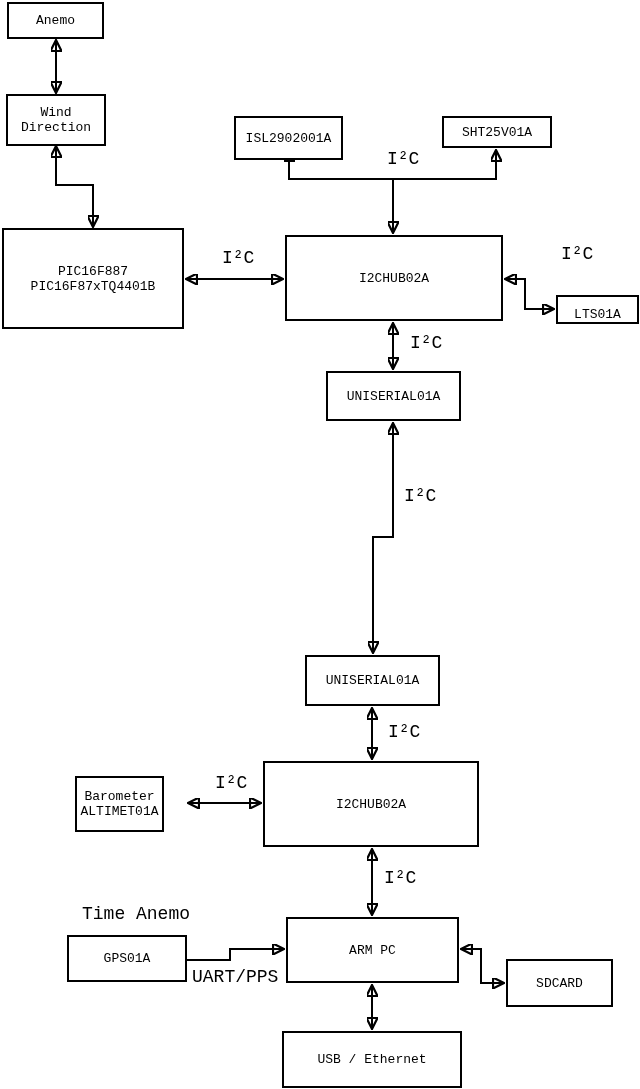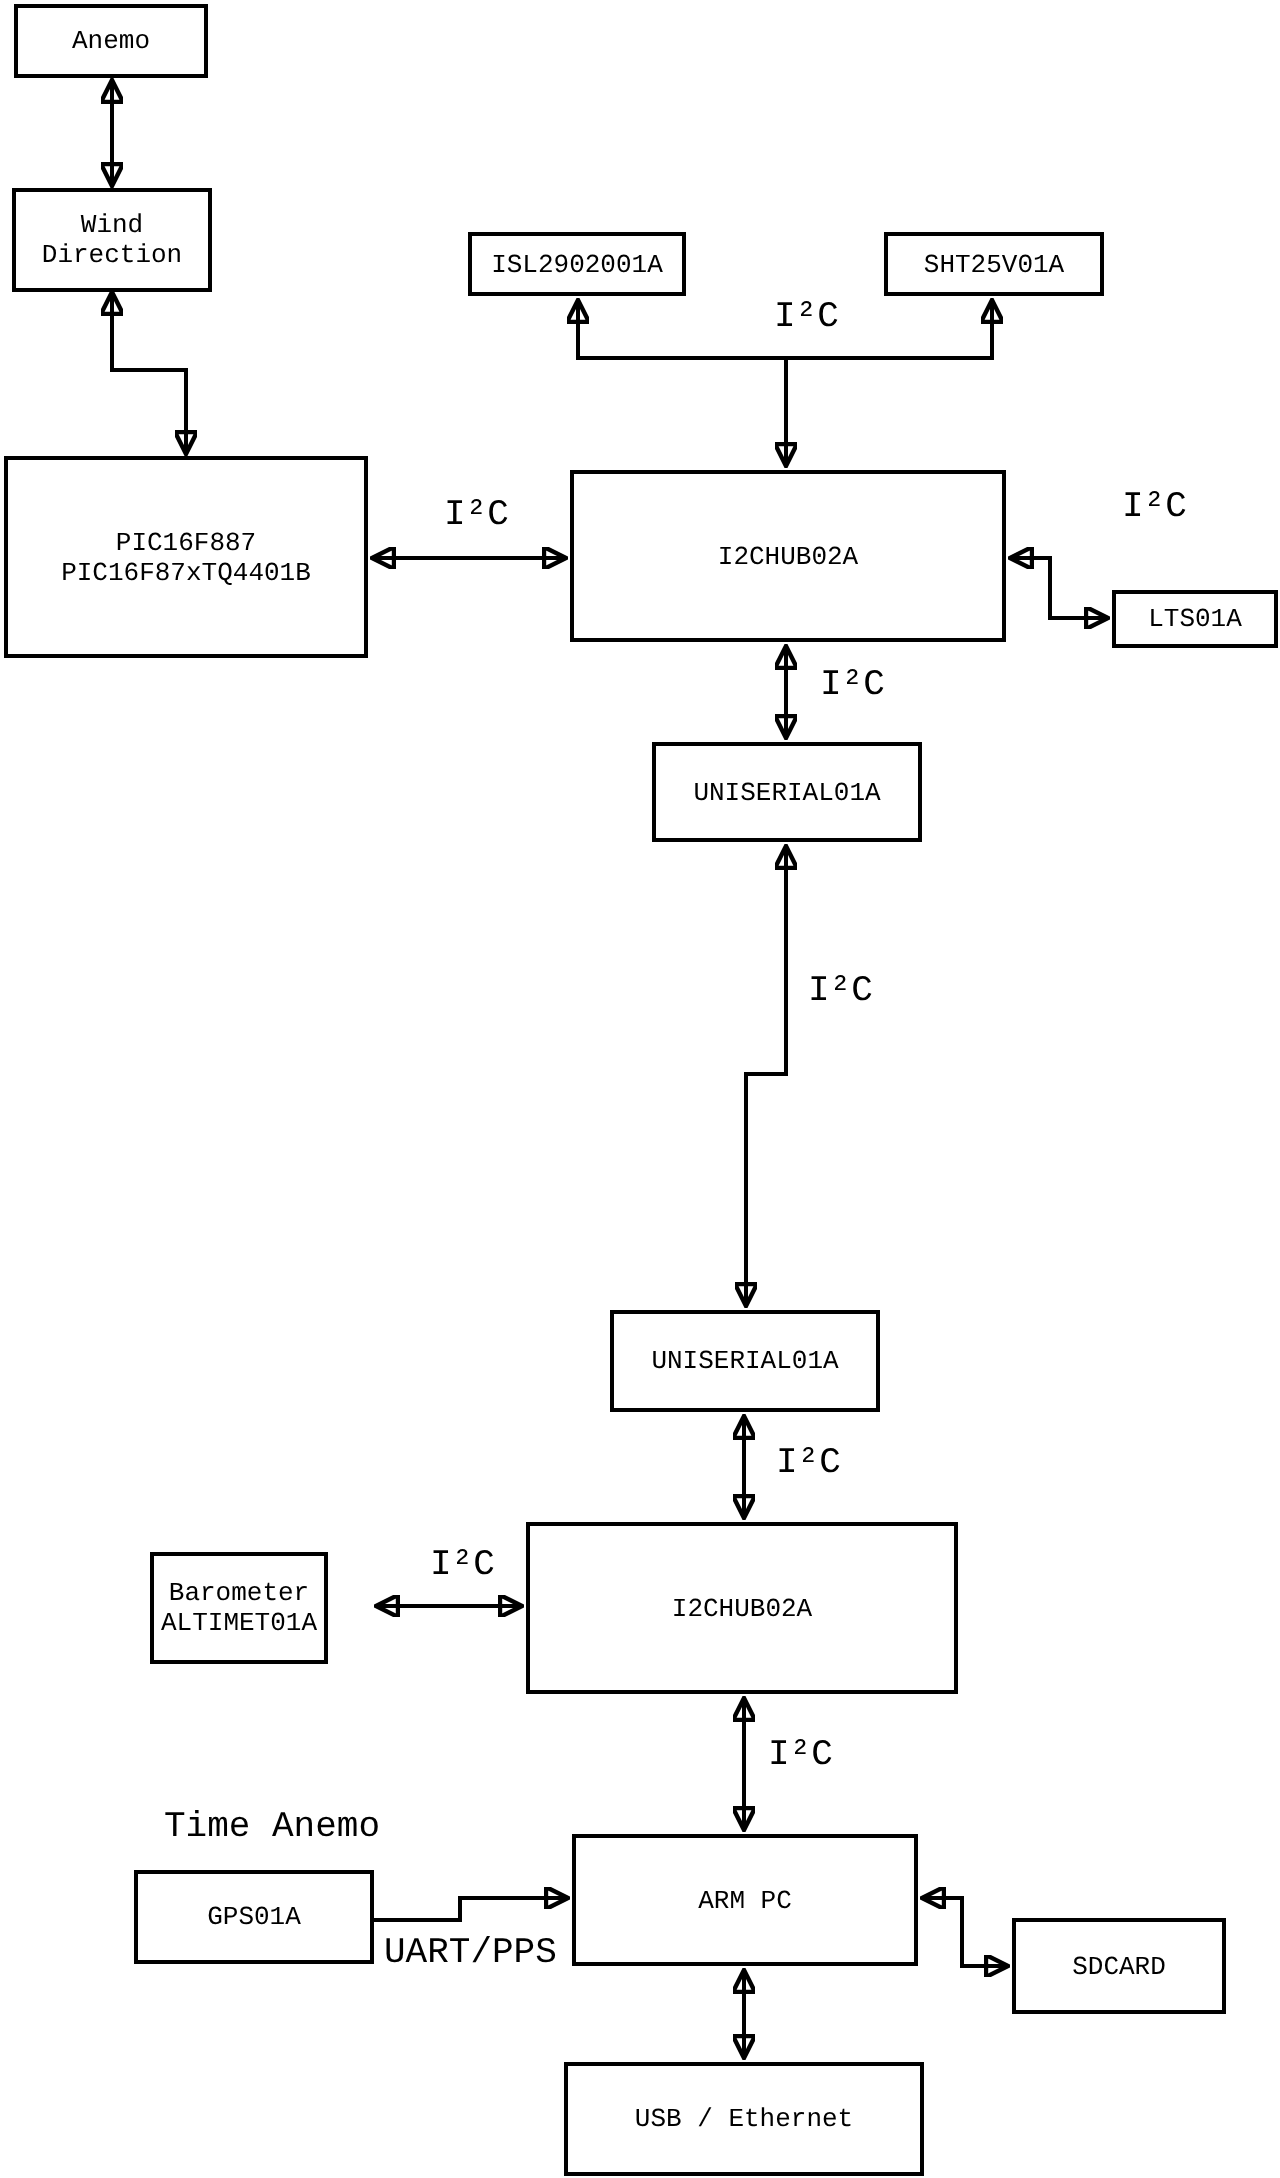--- a/index.html
+++ b/index.html
@@ -31,24 +31,24 @@
     line-height:14px;
     white-space:nowrap;
   }
   #connectors{position:absolute;left:0;top:0;}
   #connectors path{fill:none;stroke:#000;stroke-width:2;}
 
   
   .b-anemo      {left:7px;   top:2px;    width:97px;  height:37px;}
   .b-wind       {left:6px;   top:94px;   width:100px; height:52px;}
   .b-pic        {left:2px;   top:228px;  width:182px; height:101px;}
-  .b-isl        {left:234px; top:116px;  width:109px; height:32px;}
+  .b-isl        {left:234px; top:116px;  width:109px; height:44px;}
   .b-sht        {left:442px; top:116px;  width:110px; height:32px;}
   .b-hub1       {left:285px; top:235px;  width:218px; height:86px;}
-  .b-lts        {left:556px; top:295px;  width:83px;  height:29px;}
+  .b-lts        {left:556px; top:295px;  width:83px;  height:29px;justify-content:flex-end;}
   .b-uni1       {left:326px; top:371px;  width:135px; height:50px;}
   .b-uni2       {left:305px; top:655px;  width:135px; height:51px;}
   .b-baro       {left:75px;  top:776px;  width:89px; height:56px;}
   .b-hub2       {left:263px; top:761px;  width:216px; height:86px;}
   .b-gps        {left:67px;  top:935px;  width:120px; height:47px;}
   .b-armpc      {left:286px; top:917px;  width:173px; height:66px;}
   .b-sdcard     {left:506px; top:959px;  width:107px; height:48px;}
   .b-usb        {left:282px; top:1031px; width:180px; height:57px;}
 
   

